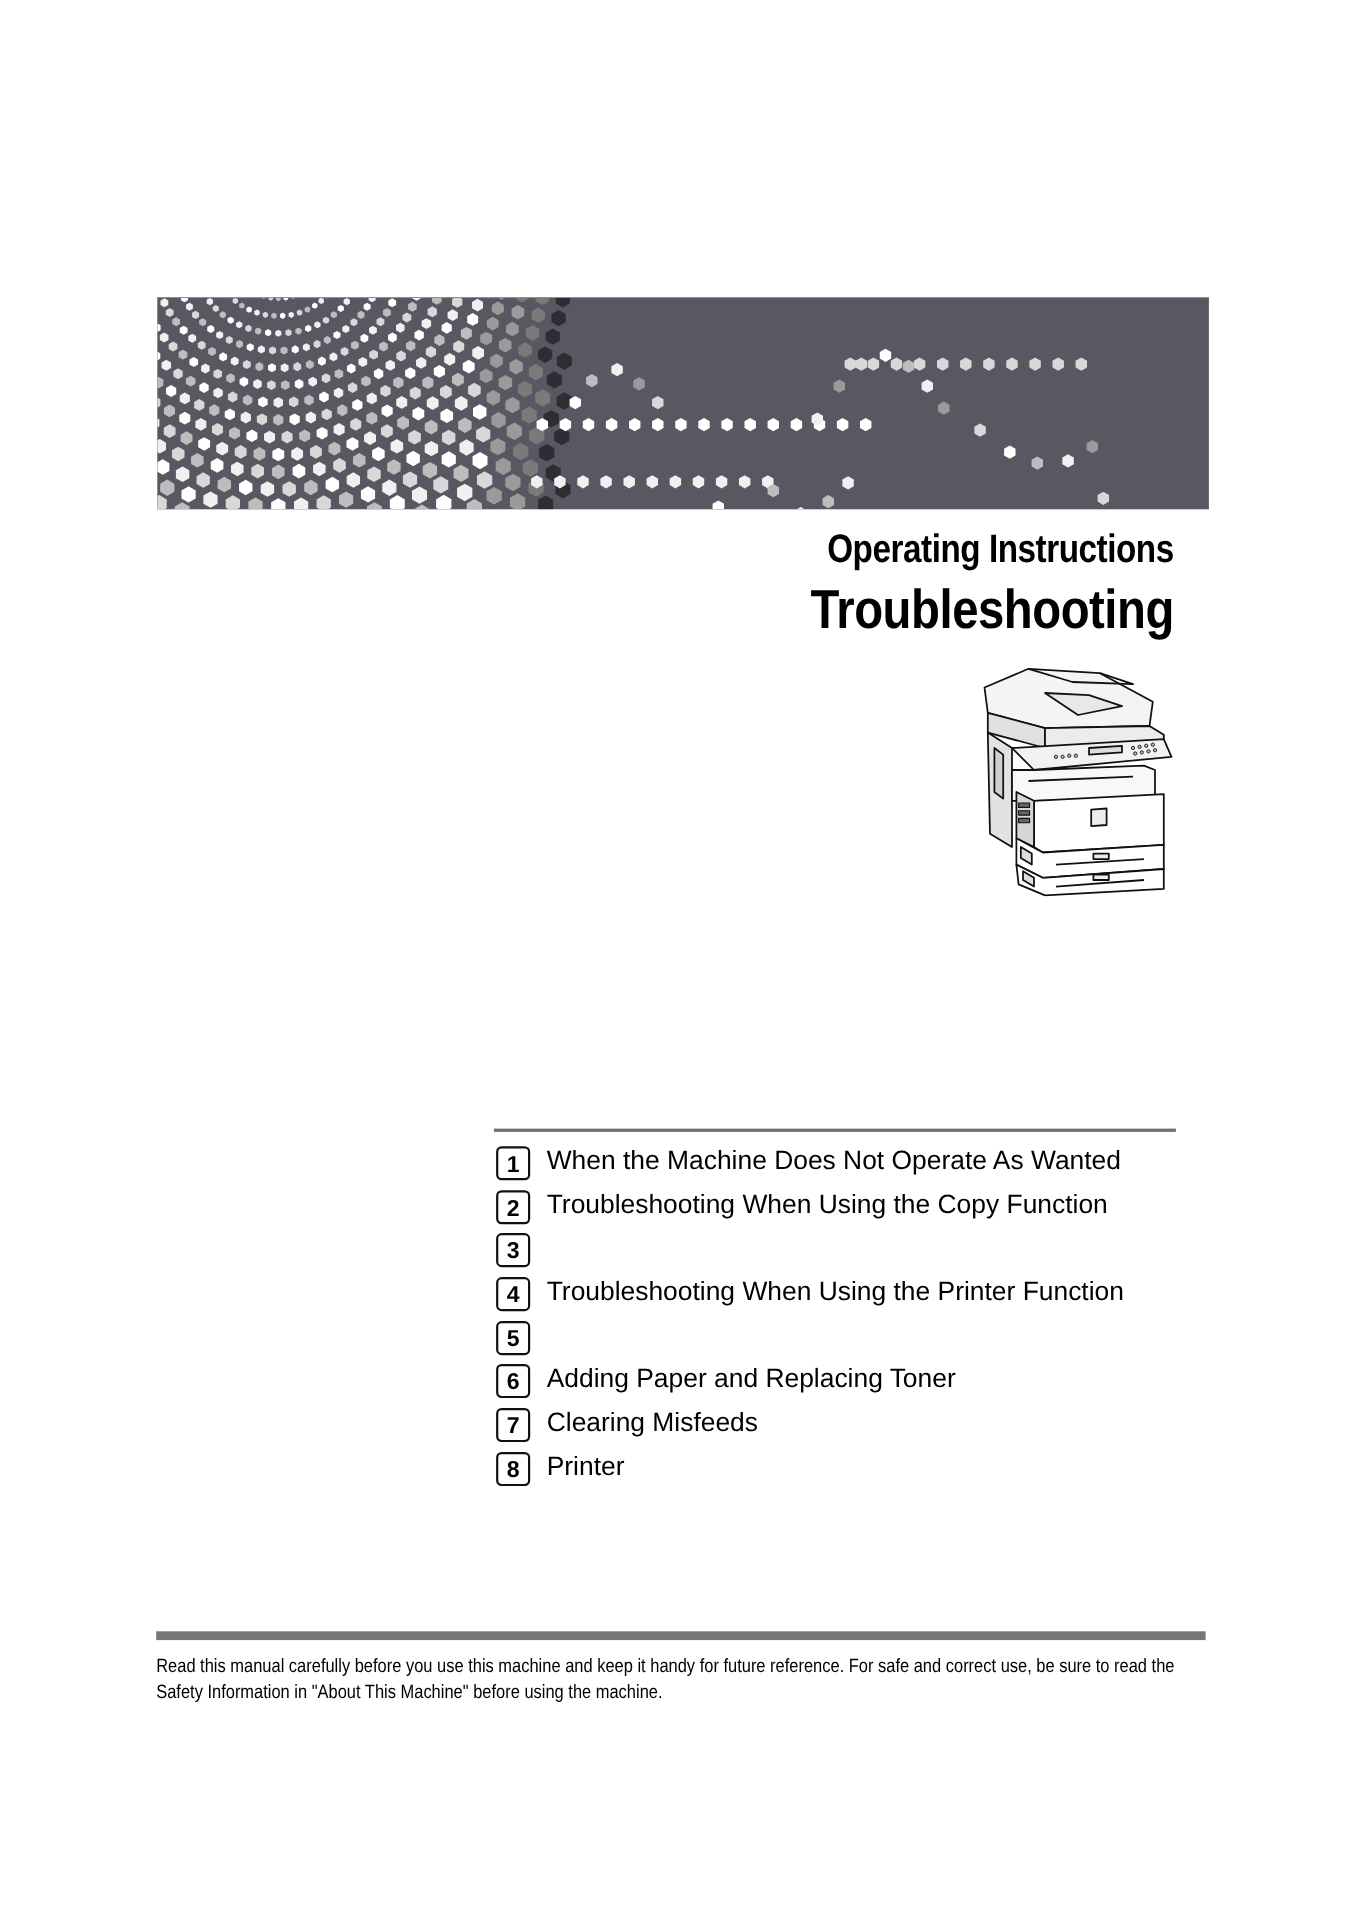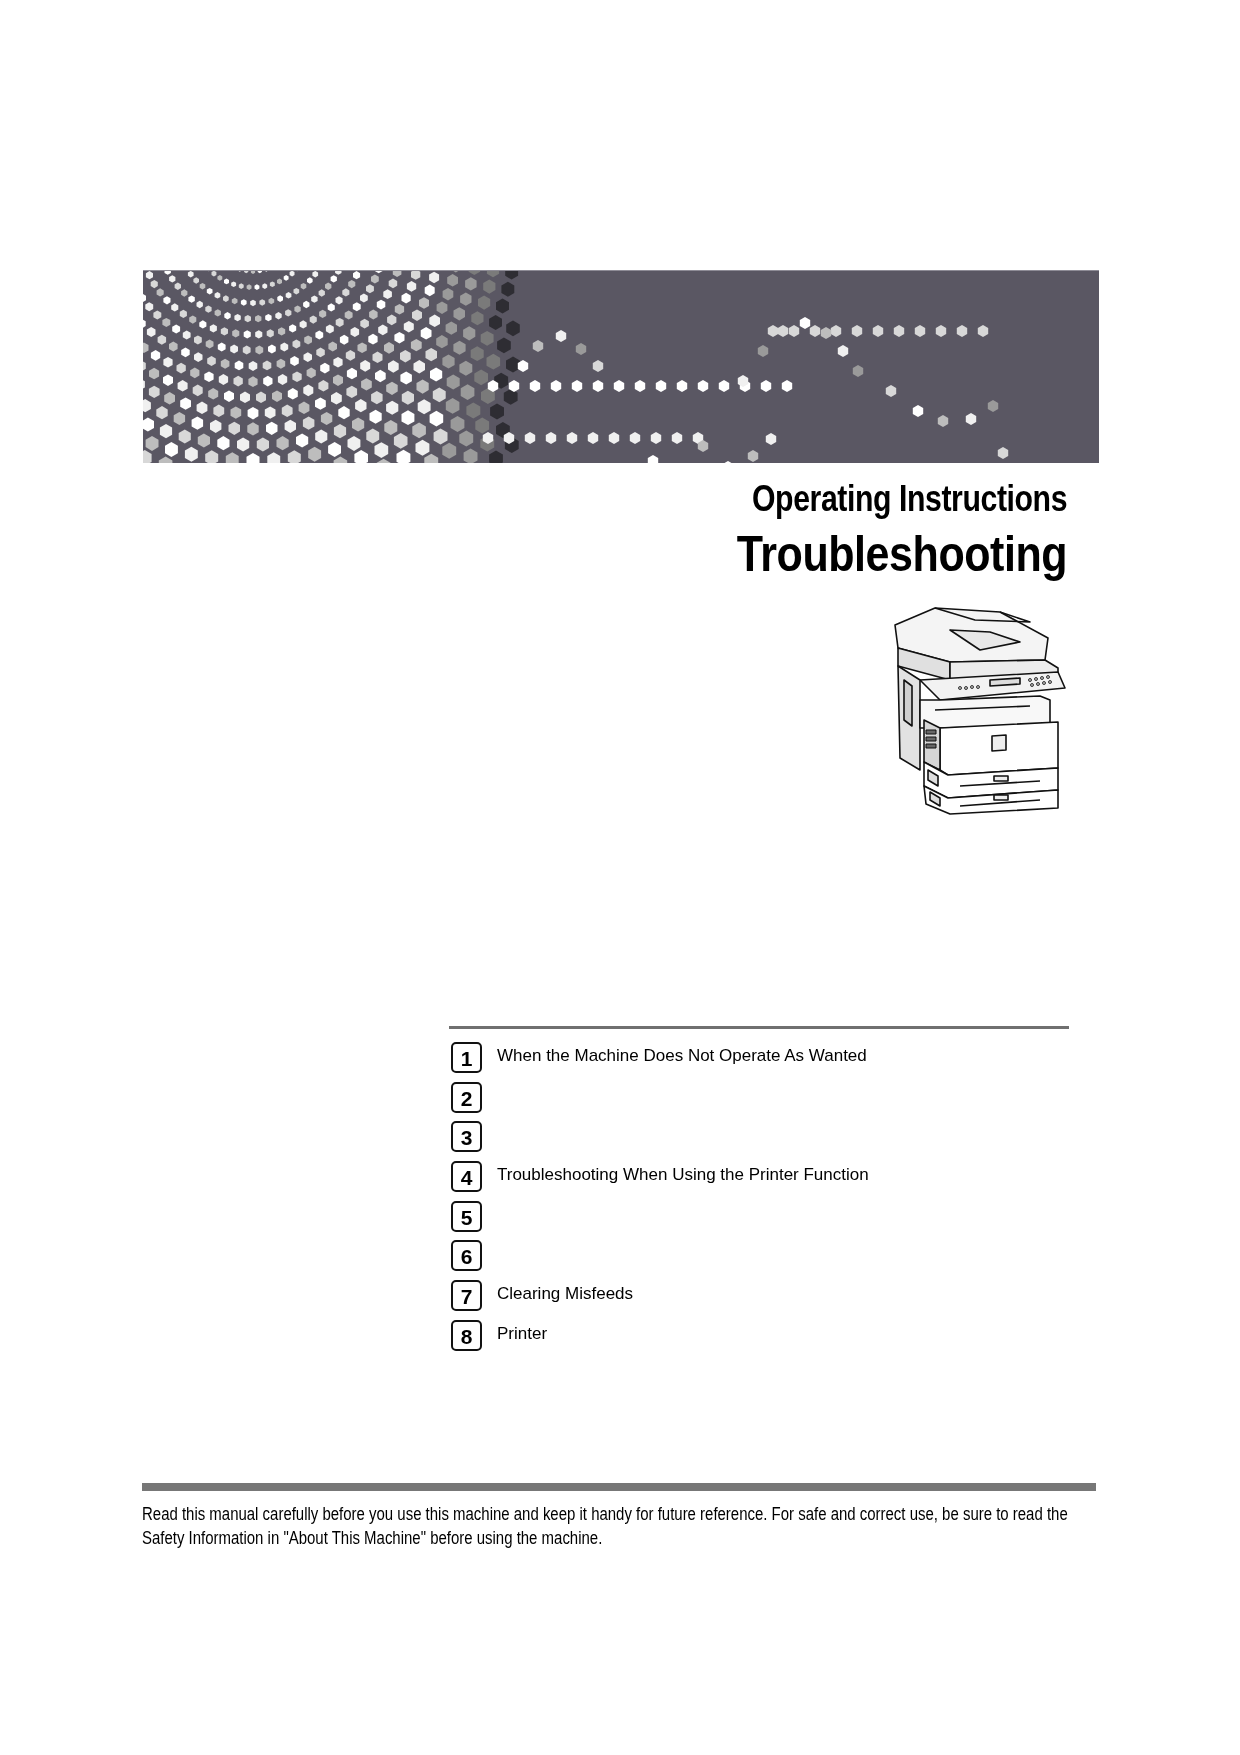--- a/index.html
+++ b/index.html
@@ -6,21 +6,21 @@
     body { width: 1240px; height: 1755px; position: relative; overflow: hidden; font-family: "Liberation Sans", sans-serif; color: #000; }
     .banner { position: absolute; left: 143px; top: 270px; width: 956px; height: 192px; background: var(--banner-bg, #5a5763); overflow: hidden; border-top: 1px solid #8e8c96; }
     .banner svg { position: absolute; left: 0; top: 0; }
     .title-sub { position: absolute; right: 173px; top: 478px; font-size: 36px; font-weight: bold; letter-spacing: -0.5px; transform: scaleX(0.84); transform-origin: right center; white-space: nowrap; }
     .title-main { position: absolute; right: 173px; top: 525px; font-size: 50px; font-weight: bold; letter-spacing: -0.5px; transform: scaleX(0.86); transform-origin: right center; white-space: nowrap; }
     .machine { position: absolute; left: 880px; top: 600px; width: 190px; height: 215px; }
     .toc-rule { position: absolute; left: 449px; top: 1026px; width: 620px; height: 3px; background: #707070; }
     .toc { position: absolute; left: 451px; top: 1041px; width: 640px; list-style: none; margin: 0; padding: 0; }
     .toc-item { height: 39.7px; display: flex; align-items: flex-start; }
     .toc-num { width: 27px; height: 27px; border: 2px solid #111; border-radius: 5px; box-sizing: content-box; font-weight: bold; font-size: 21px; line-height: 29px; text-align: center; margin-top: 1px; flex: none; }
-    .toc-label { margin-left: 15px; font-size: 17px; line-height: 30px; white-space: nowrap; }
+    .toc-label { margin-left: 15px; font-size: 24px; line-height: 30px; white-space: nowrap; }
     .footer-rule { position: absolute; left: 142px; top: 1483px; width: 954px; height: 8px; background: #777777; }
     .footer-text { position: absolute; left: 142px; top: 1502px; width: 1120px; font-size: 17.5px; line-height: 24px; transform: scaleX(0.855); transform-origin: left top; }
   </style>
 </head>
 <body>
 
 <div class="banner">
   <svg width="956" height="192" viewBox="0 0 956 192" id="hexsvg">
       <radialGradient id="glow" cx="0.3" cy="0">
         <stop offset="0" stop-color="#e6e2f2"></stop>
@@ -466,33 +466,35 @@
 </svg>
 
 <div class="toc-rule"></div>
 <ul class="toc">
   <li class="toc-item">
     <span class="toc-num">1</span>
     <span class="toc-label">When the Machine Does Not Operate As Wanted</span>
   </li>
   <li class="toc-item">
     <span class="toc-num">2</span>
+    <span class="toc-label">Troubleshooting When Using the Copy Function</span>
   </li>
   <li class="toc-item">
     <span class="toc-num">3</span>
   </li>
   <li class="toc-item">
     <span class="toc-num">4</span>
     <span class="toc-label">Troubleshooting When Using the Printer Function</span>
   </li>
   <li class="toc-item">
     <span class="toc-num">5</span>
   </li>
   <li class="toc-item">
     <span class="toc-num">6</span>
+    <span class="toc-label">Adding Paper and Replacing Toner</span>
   </li>
   <li class="toc-item">
     <span class="toc-num">7</span>
     <span class="toc-label">Clearing Misfeeds</span>
   </li>
   <li class="toc-item">
     <span class="toc-num">8</span>
     <span class="toc-label">Printer</span>
   </li>
 </ul>

